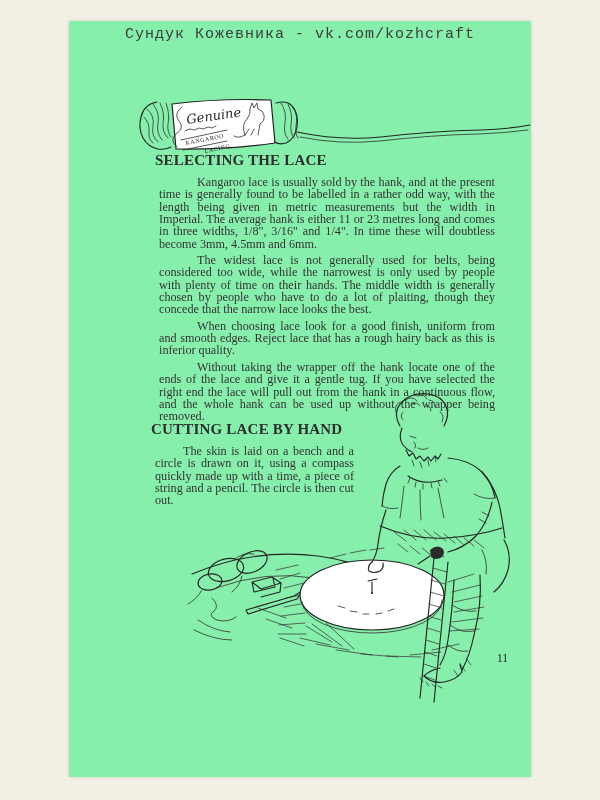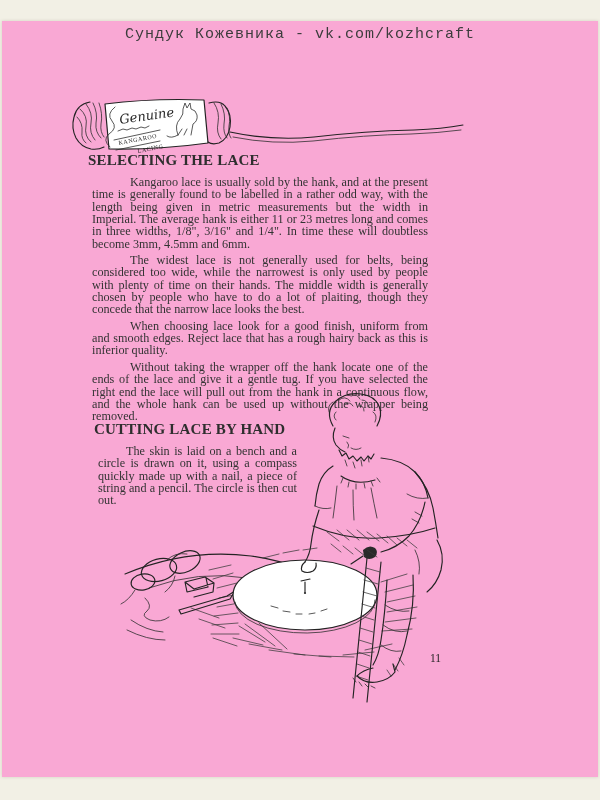--- a/index.html
+++ b/index.html
@@ -5,37 +5,37 @@
   html,body{margin:0;padding:0;}
   body{
     width:600px;height:800px;
     background:#f2f0e5;
     font-family:"Liberation Serif",serif;
     position:relative;
     overflow:hidden;
   }
   .page{
     position:relative;
-    width:596px;height:756px;
+    width:462px;height:756px;
     margin:21px auto 0 auto;
-    background:#f9a8d4;
+    background:#86efac;
     box-shadow:0 0 3px rgba(120,115,90,.25);
   }
   .masthead{
     padding-top:5px;
     text-align:center;
     font-family:"Liberation Mono",monospace;
     font-size:15px;
     letter-spacing:1px;
     color:#3c3c3c;
     white-space:nowrap;
   }
   .hank-wrap{position:absolute;left:66px;top:72px;width:460px;height:62px;}
   .section-selecting{position:absolute;left:86px;top:133px;width:344px;}
-  .section-cutting{position:absolute;left:92px;top:402px;width:207px;z-index:3;}
+  .section-cutting{position:absolute;left:82px;top:402px;width:207px;z-index:3;}
   h2.sec-heading{
     margin:0 0 9px 0;
     font-size:15px;
     line-height:13px;
     font-weight:700;
     letter-spacing:.2px;
     color:#2e2e2e;
     font-family:"Liberation Serif",serif;
   }
   p.body-par{
@@ -111,21 +111,21 @@
   <div class="section-selecting">
     <h2 class="sec-heading">SELECTING THE LACE</h2>
     <p class="body-par">Kangaroo lace is usually sold by the hank, and at the present time is generally found to be labelled in a rather odd way, with the length being given in metric measurements but the width in Imperial. The average hank is either 11 or 23 metres long and comes in three widths, 1/8", 3/16" and 1/4". In time these will doubtless become 3mm, 4.5mm and 6mm.</p>
     <p class="body-par">The widest lace is not generally used for belts, being considered too wide, while the narrowest is only used by people with plenty of time on their hands. The middle width is generally chosen by people who have to do a lot of plaiting, though they concede that the narrow lace looks the best.</p>
     <p class="body-par">When choosing lace look for a good finish, uniform from and smooth edges. Reject lace that has a rough hairy back as this is inferior quality.</p>
     <p class="body-par">Without taking the wrapper off the hank locate one of the ends of the lace and give it a gentle tug. If you have selected the right end the lace will pull out from the hank in a continuous flow, and the whole hank can be used up without the wrapper being removed.</p>
   </div>
 
   <div class="section-cutting">
     <h2 class="sec-heading">CUTTING LACE BY HAND</h2>
-    <p class="body-par">The skin is laid on a bench and a circle is drawn on it, using a compass quickly made up with a nail, a piece of string and a pencil. The circle is then cut out.</p>
+    <p class="body-par">The skin is laid on a bench and a circle is drawn on it, using a compass quickly made up with a time, a piece of string and a pencil. The circle is then cut out.</p>
   </div>
 
   <div class="man-wrap">
     <svg viewBox="0 0 345 315" width="345" height="315">
 
       <path class="ln" d="M10,184 q62,-26 126,-18 q28,4 46,12"></path>
       <path class="thin" d="M34,198 q50,-18 98,-10"></path>
       <path class="thin" d="M16,230 q16,11 32,12 M12,240 q20,10 38,10"></path>
 
       <path class="hatch" d="M94,180 l22,-5 M98,189 l20,-6 M102,198 l20,-5 M104,208 l20,-4 M102,217 l22,-4 M99,226 l24,-3 M97,235 l26,-2 M96,244 l28,0"></path>

